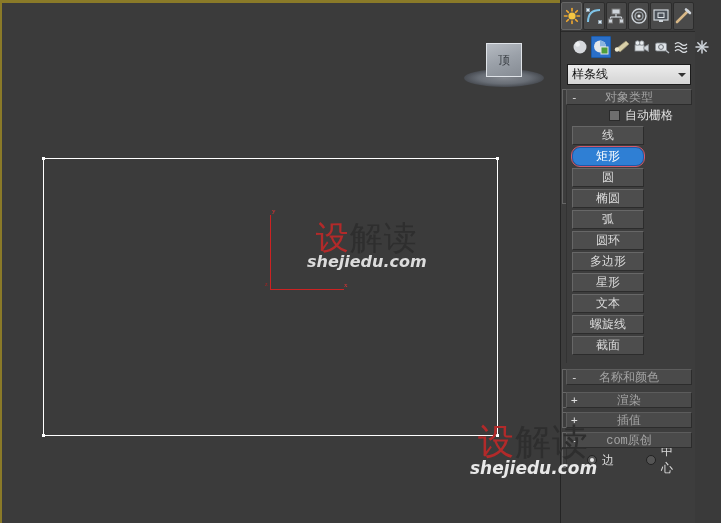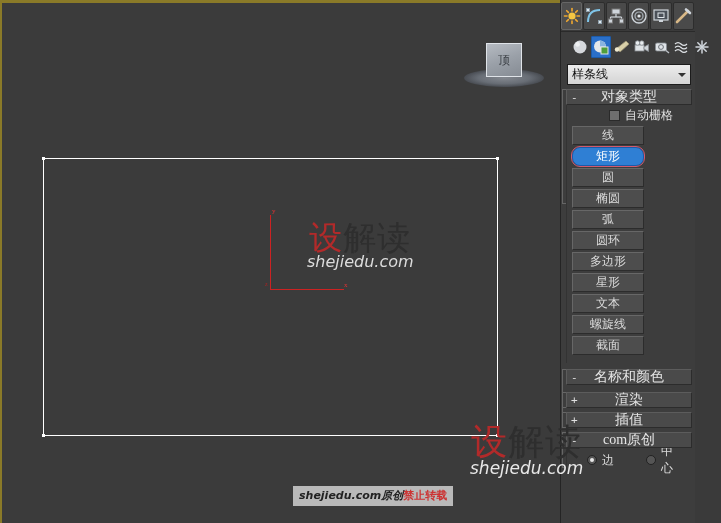--- a/index.html
+++ b/index.html
@@ -93,21 +93,21 @@
     letter-spacing: 1px;
     line-height: 1;
     white-space: nowrap;
   }
   .wm-logo .wm-red { color: #b22a2a; }
   .wm-logo .wm-dark { color: #2e2e2e; }
   .wm-url {
     font-family: "DejaVu Sans", sans-serif;
     font-size: 16px;
     font-style: italic;
-    font-weight: normal;
+    font-weight: bold;
     color: #e8e8e8;
     letter-spacing: 0px;
     margin-top: -2px;
     white-space: nowrap;
   }
   #viewport-watermark .wm-url { color: #dcdcdc; }
 
   
   #view-cube {
     position: absolute;
@@ -247,23 +247,23 @@
   }
   .rollout-toggle {
     position: absolute;
     left: 4px; top: 1px;
     color: #e0e0e0;
     font-size: 11px;
     font-family: "DejaVu Sans Mono", monospace;
     line-height: 13px;
   }
   .rollout-title {
-    color: #e5e5e5;
-    font-size: 14px;
-    font-family: Liberation Serif, serif;
+    color: #a3a3a3;
+    font-size: 12px;
+    font-family: Liberation Mono, monospace;
   }
   .rollout-body {
     background: #3d3d3d;
     padding: 3px 2px 4px 2px;
     border-left: 1px solid #333;
   }
   .rollout-bracket {
     position: absolute;
     left: -4px; top: 0;
     width: 4px;
@@ -436,21 +436,20 @@
       <div class="wm-url">shejiedu.com</div>
     </div>
 
     <div id="view-cube">
       <div id="view-cube-base"></div>
       <div id="view-cube-face">
         <span id="view-cube-label">顶</span>
       </div>
     </div>
 
-    <div id="footer-watermark"><span class="fw-dark">shejiedu.com原创</span><span class="fw-red">禁止转载</span></div>
 
   </div>
 </div>
 
 <div id="command-panel">
 
   <div id="panel-tabs">
 
     <div class="panel-tab active">
       <svg width="18" height="18" viewBox="0 0 18 18">

